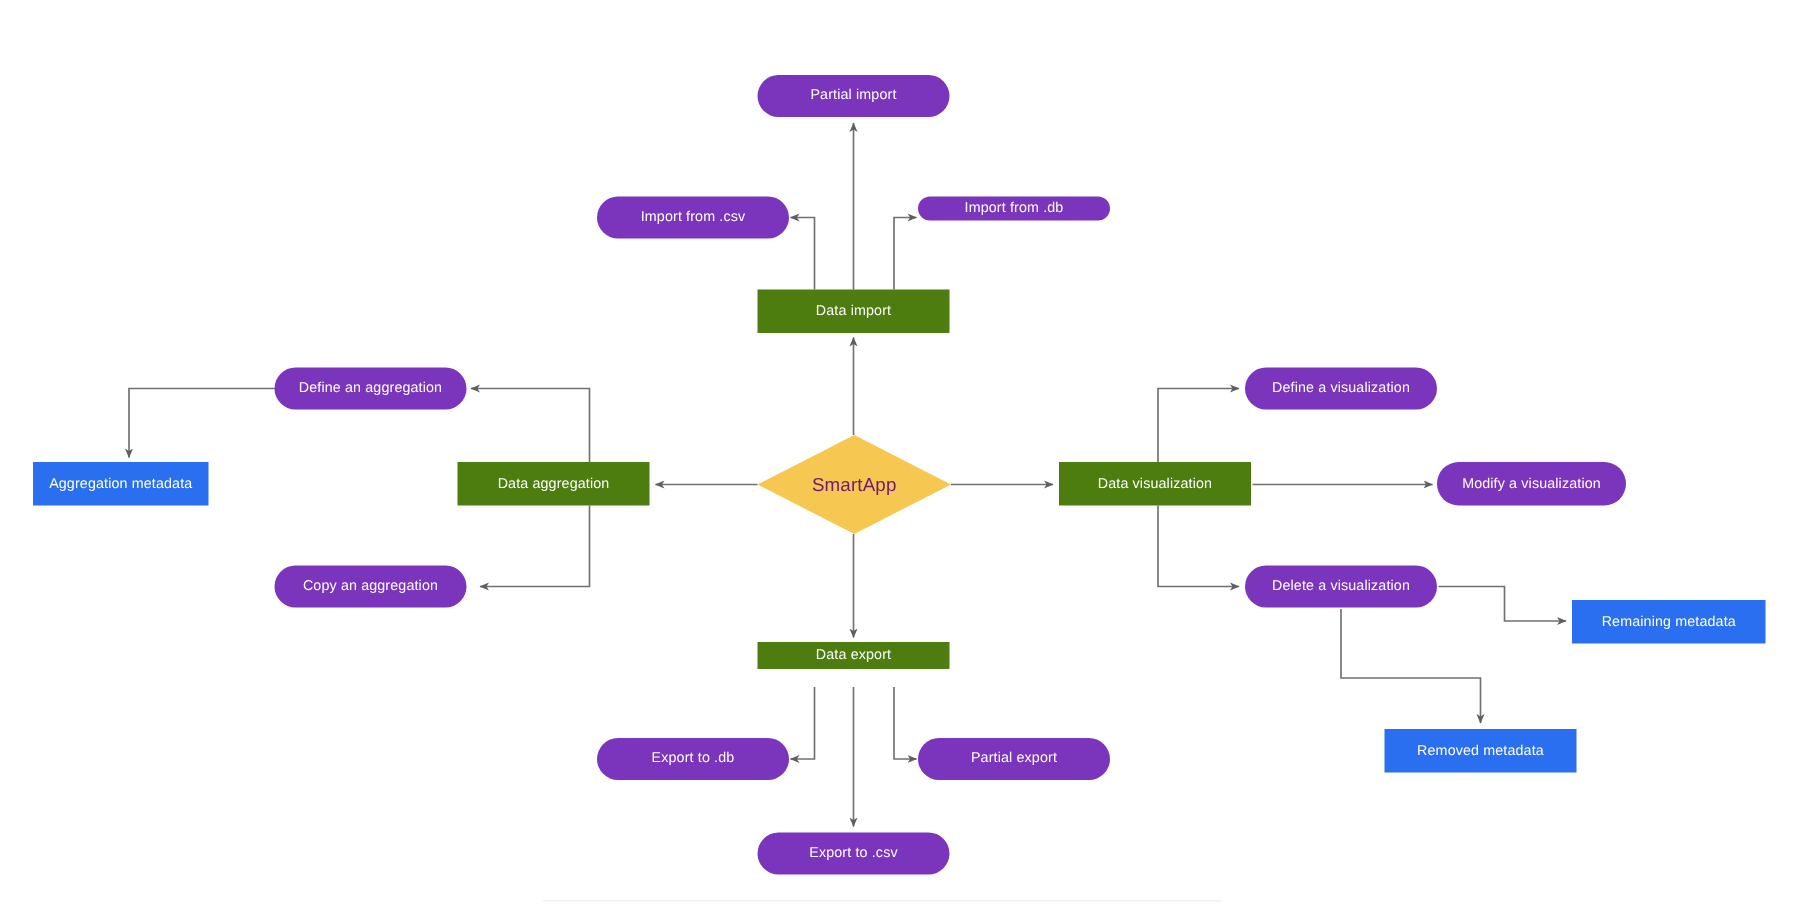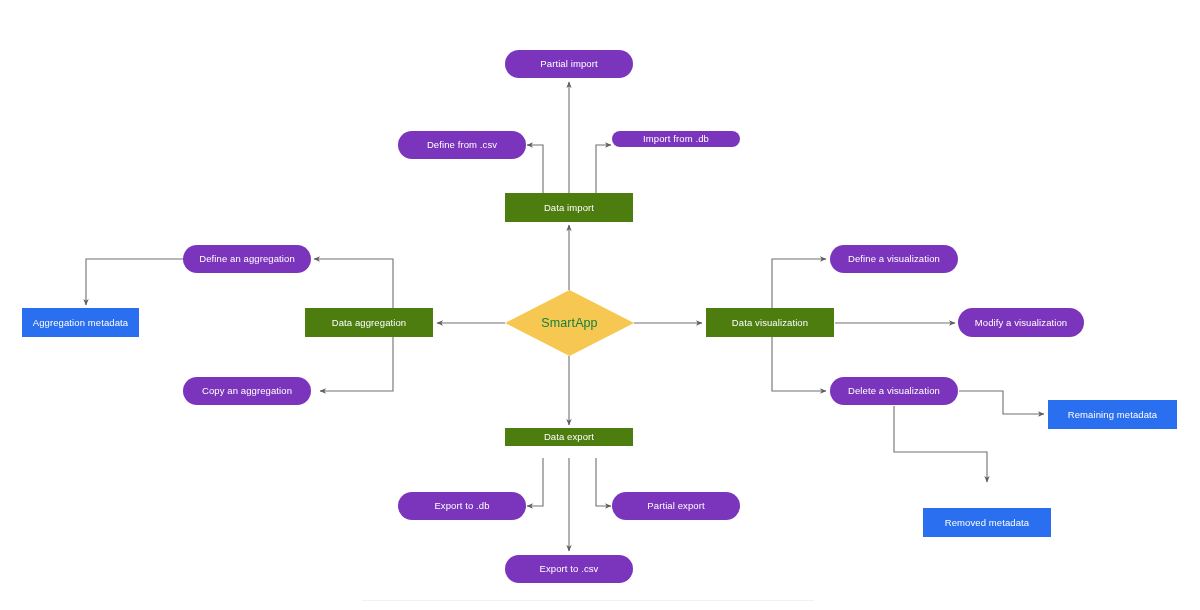--- a/index.html
+++ b/index.html
@@ -43,21 +43,21 @@
   }
   .node.pill {
     background: #7b35bd;
     border-radius: 999px;
   }
   .node.data {
     background: #2a6ff0;
   }
   .node.decision {
     background: transparent;
-    color: #15803d;
+    color: #701a75;
     font-size: 12.5px;
     font-weight: 400;
   }
   .diamond-shape {
     position: absolute;
     left: 0;
     top: 0;
     width: 100%;
     height: 100%;
   }
@@ -116,21 +116,21 @@
       <path d="M543,458 L543,506 L527,506"></path>
       <path d="M596,458 L596,506 L611,506"></path>
     </g>
   </svg>
 
   <div class="node pill" style="left:505px; top:50px; width:128px; height:28px;">
     <span>Partial import</span>
   </div>
 
   <div class="node pill" style="left:398px; top:131px; width:128px; height:28px;">
-    <span>Define from .csv</span>
+    <span>Import from .csv</span>
   </div>
 
   <div class="node pill" style="left:612px; top:131px; width:128px; height:16px;">
     <span>Import from .db</span>
   </div>
 
   <div class="node process" style="left:505px; top:193px; width:128px; height:29px;">
     <span>Data import</span>
   </div>
 
@@ -170,21 +170,21 @@
   </div>
 
   <div class="node pill" style="left:830px; top:377px; width:128px; height:28px;">
     <span>Delete a visualization</span>
   </div>
 
   <div class="node data" style="left:1048px; top:400px; width:129px; height:29px;">
     <span>Remaining metadata</span>
   </div>
 
-  <div class="node data" style="left:923px; top:486px; width:128px; height:29px;margin-top:22px;">
+  <div class="node data" style="left:923px; top:486px; width:128px; height:29px;">
     <span>Removed metadata</span>
   </div>
 
   <div class="node process" style="left:505px; top:428px; width:128px; height:18px;">
     <span>Data export</span>
   </div>
 
   <div class="node pill" style="left:398px; top:492px; width:128px; height:28px;">
     <span>Export to .db</span>
   </div>

